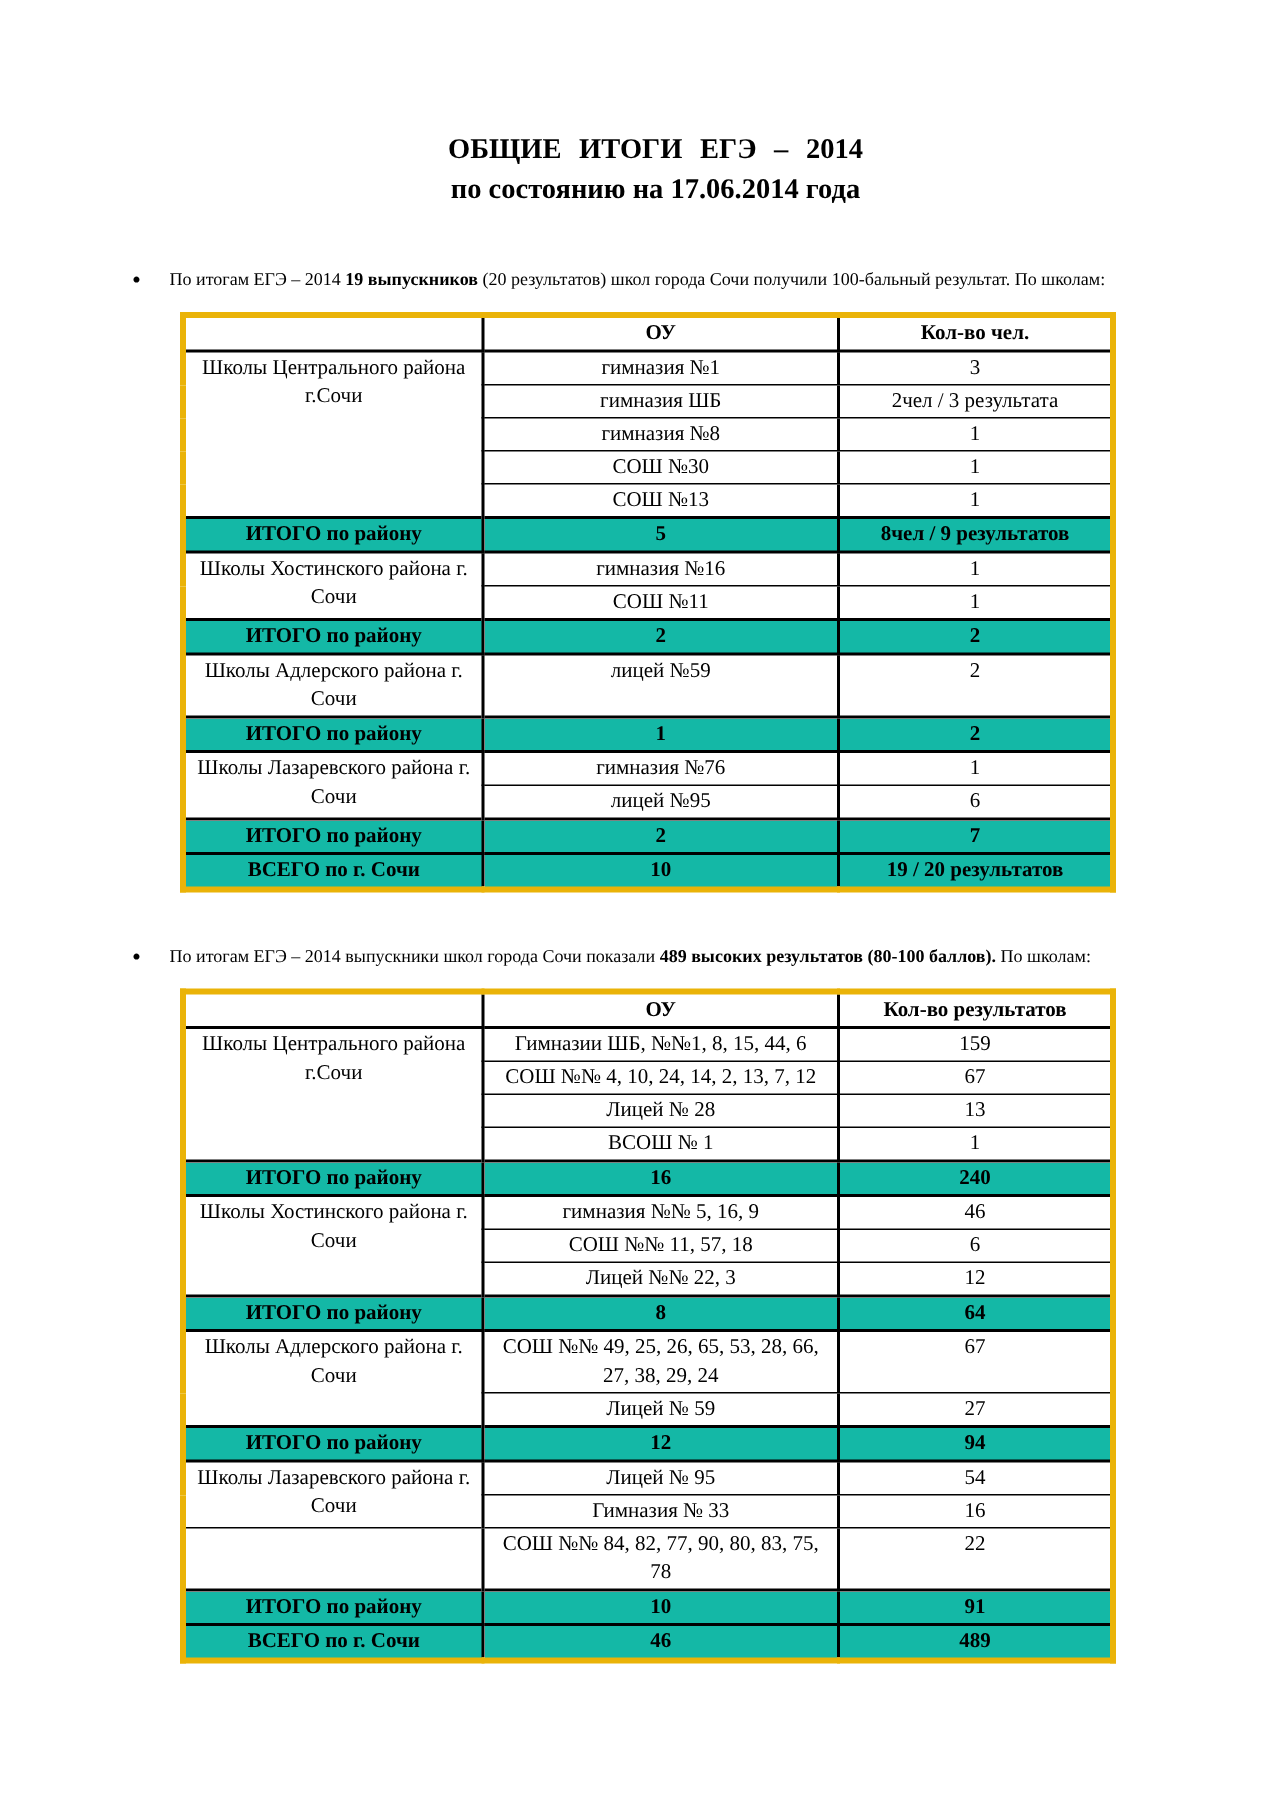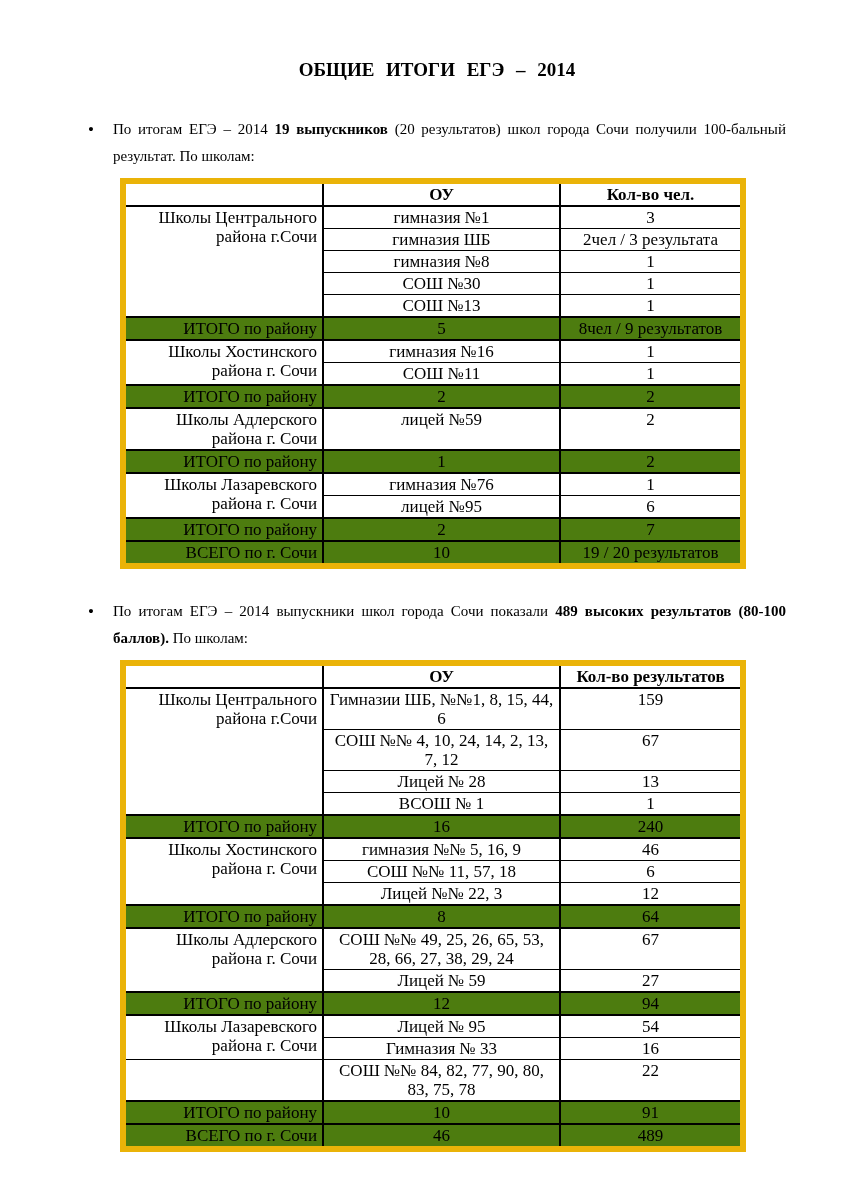--- a/index.html
+++ b/index.html
@@ -1,64 +1,65 @@
 <!DOCTYPE html>
 <html lang="ru"><head>
 <meta charset="utf-8">
 <style>
   html,body{margin:0;padding:0;}
   body{
     width:850px;height:1202px;overflow:hidden;
     background:#ffffff;color:#000;
     font-family:"Liberation Serif", serif;
   }
-  .page{box-sizing:border-box;width:850px;padding:56px 64px 0 88px;}
+  .page{box-sizing:border-box;width:850px;padding:56px 64px 0 88px;margin-top:30px;}
 
   
   .title-block{text-align:center;font-weight:bold;font-size:19px;line-height:27px;}
   .title-line1{word-spacing:7px;}
 
   
   .bullet{display:flex;margin-top:33px;}
   .bullet .dot{width:25px;flex:0 0 25px;font-size:17px;line-height:27px;}
-  .bullet .btext{flex:1;font-size:15px;line-height:27px;text-align:justify;}
+  .bullet .btext{flex:1;font-size:12px;line-height:27px;text-align:justify;}
   .bullet .btext b{font-weight:bold;}
   .bullet.second{margin-top:29px;}
 
   
   table{
     border-collapse:collapse;table-layout:fixed;
     margin-left:32px;margin-top:8px;
-    border:6px solid #eab308;
-    font-size:17px;
+    border:4px solid #eab308;
+    font-size:14px;
   }
   th,td{
     border:1px solid #000;
     border-left:2px solid #000;border-right:2px solid #000;
     padding:1px 5px;text-align:center;vertical-align:top;
     line-height:19px;font-weight:normal;box-sizing:border-box;
     overflow:hidden;
   }
   th{font-weight:bold;border-bottom:2px solid #000;height:23px;}
   th.c0{width:200px;}
   th.c1{width:237px;}
   th.c2{width:183px;}
-  td.c0{text-align:right;}
+  td.c0{text-align:center;}
   tr.shaded td{
-    background:#4d7c0f;font-weight:normal;
+    background:#14b8a6;font-weight:bold;
     border-top:2px solid #000;border-bottom:2px solid #000;
   }
 </style>
 </head>
 <body>
 
 <div class="page">
 
   <div class="title-block">
     <div class="title-line1">ОБЩИЕ ИТОГИ ЕГЭ – 2014</div>
+    <div class="title-line2">по состоянию на 17.06.2014 года</div>
   </div>
 
   <div class="bullet">
     <span class="dot">•</span>
     <div class="btext"><span>По итогам ЕГЭ – 2014 </span><b>19 выпускников</b><span> (20 результатов) школ города Сочи получили 100-бальный результат. По школам:</span></div>
   </div>
 
   <table id="table1">
       <thead>
         <tr>

